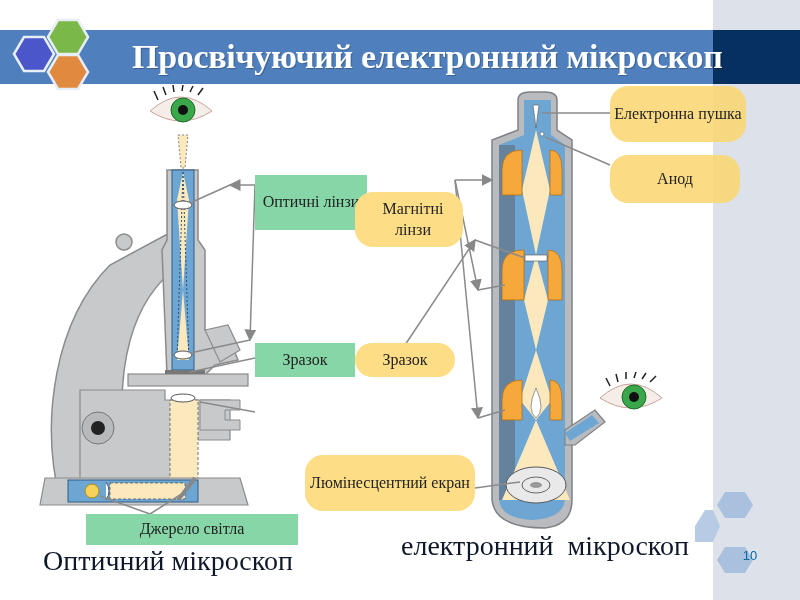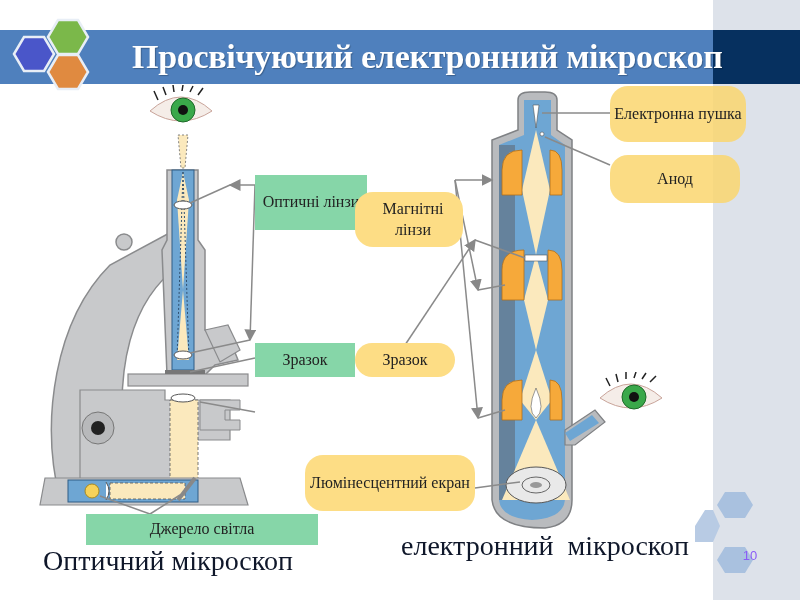--- a/index.html
+++ b/index.html
@@ -7,21 +7,21 @@
   .right-strip { position:absolute; left:713px; top:0; width:87px; height:600px; background:#dde2ea; }
   .title-bar { position:absolute; left:0; top:30px; width:713px; height:54px; background:#4f80bd; }
   .title-bar-dark { position:absolute; left:713px; top:30px; width:87px; height:54px; background:#06305f; }
   .title-text { position:absolute; left:100px; top:30px; height:54px; line-height:54px; color:#ffffff; font-family:"Liberation Serif", serif; font-weight:bold; font-size:34px; letter-spacing:-0.3px; white-space:nowrap; text-shadow:1px 1px 1px rgba(0,0,0,0.25);margin-left:32px; }
   .hexes { position:absolute; left:8px; top:18px; }
   .label { position:absolute; font-family:"Liberation Serif", serif; font-size:16px; color:#222; text-align:center; display:flex; align-items:center; justify-content:center; line-height:1.3; }
   .green { background:#86d6a8; }
   .yellow { background:#fddd85;border-radius:18px; }
   .yellow.over { background:rgba(250,214,110,0.85); }
   .caption { position:absolute; font-family:"Liberation Serif", serif; color:#0f172a; text-align:center; line-height:1.15; }
-  .slide-num { position:absolute; left:735px; top:548px; width:30px; text-align:center; font-family:"Liberation Sans", sans-serif; font-size:13px; color:#8b5cf6; }
+  .slide-num { position:absolute; left:735px; top:548px; width:30px; text-align:center; font-family:"Liberation Sans", sans-serif; font-size:13px; color:#0369a1; }
   svg { position:absolute; }
 </style>
 </head>
 <body>
 
 <div class="right-strip"></div>
 <div class="title-bar"></div>
 <div class="title-bar-dark"></div>
 
 <svg class="hexes" width="95" height="80" viewBox="0 0 95 80">
@@ -163,21 +163,21 @@
   </g>
 </svg>
 
 <div class="label green" style="left:255px;top:175px;width:112px;height:55px;">Оптичні лінзи</div>
 <div class="label yellow" style="left:355px;top:192px;width:100px;height:55px;padding-left:8px;">Магнітні лінзи</div>
 <div class="label green" style="left:255px;top:343px;width:100px;height:34px;">Зразок</div>
 <div class="label yellow" style="left:355px;top:343px;width:100px;height:34px;">Зразок</div>
 <div class="label yellow over" style="left:610px;top:86px;width:136px;height:56px;">Електронна пушка</div>
 <div class="label yellow over" style="left:610px;top:155px;width:130px;height:48px;">Анод</div>
 <div class="label yellow" style="left:305px;top:455px;width:170px;height:56px;">Люмінесцентний екран</div>
-<div class="label green" style="left:86px;top:514px;width:232px;height:31px;">Джерело світла</div>
+<div class="label green" style="left:86px;top:514px;width:212px;height:31px;">Джерело світла</div>
 
 <div class="caption" style="left:18px;top:545px;width:300px;font-size:28px;">Оптичний мікроскоп</div>
 <div class="caption" style="left:380px;top:530px;width:330px;font-size:28px;">
   <div style="white-space:pre;">електронний  мікроскоп</div>
 </div>
 
 <svg width="100" height="110" viewBox="0 0 100 110" style="left:695px;top:490px;">
   <polygon points="0,36 10,20 18,20 25,36 18,52 0,52" fill="#b8cbe4"></polygon>
   <polygon points="22,15 30,2 50,2 58,15 50,28 30,28" fill="#a9c1df"></polygon>
   <polygon points="22,70 30,57 50,57 58,70 50,83 30,83" fill="#a9c1df"></polygon>

